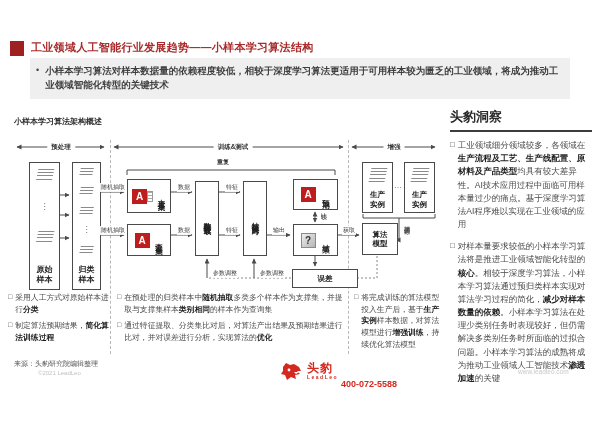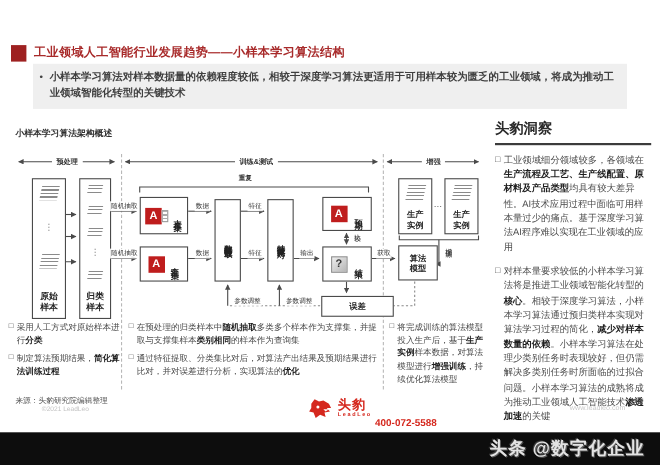--- a/index.html
+++ b/index.html
@@ -258,17 +258,14 @@
     <path d="M3,6 L6,2 L10,4 L14,3 L19,6 L21,10 L17,10 L20,13 L15,14 L16,18 L11,16 L7,19 L5,14 L1,13 L3,10 Z" fill="#D5281E"></path>
     <circle cx="9" cy="9" r="1.4" fill="#fff"></circle>
     <path d="M14,11 L19,11 L16,13 Z" fill="#fff"></path>
   </svg>
   <div class="abs brand" style="left:307px; top:360px;">头豹</div>
   <div class="abs brand-sub" style="left:307px; top:374px;">LeadLeo</div>
   <div class="abs phone" style="left:341px; top:364px;margin-top:15px;">400-072-5588</div>
   <div class="abs site" style="left:518px; top:368px;">www.leadleo.com</div>
   <div class="abs pageno" style="left:575px; top:361px;">24</div>
 
-  <div class="bottom-bar">
-    <span class="watermark">头条 @数字化企业</span>
-  </div>
 
 </div>
 
 </body></html>

